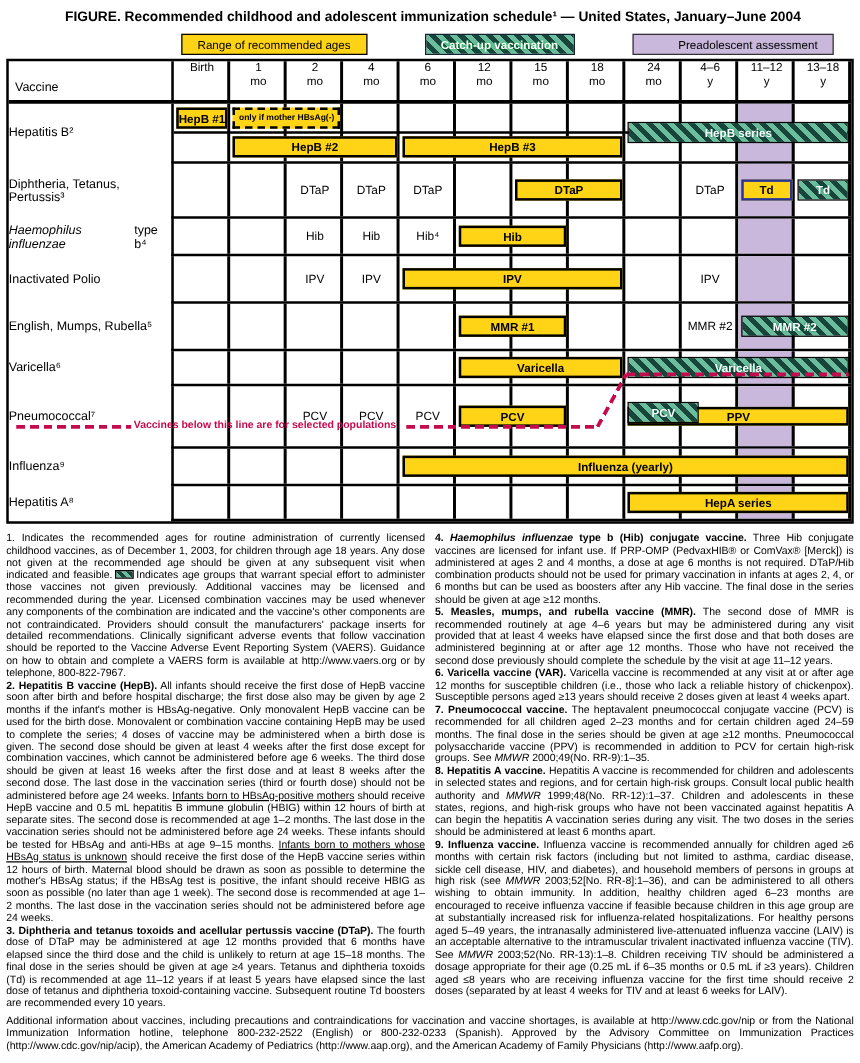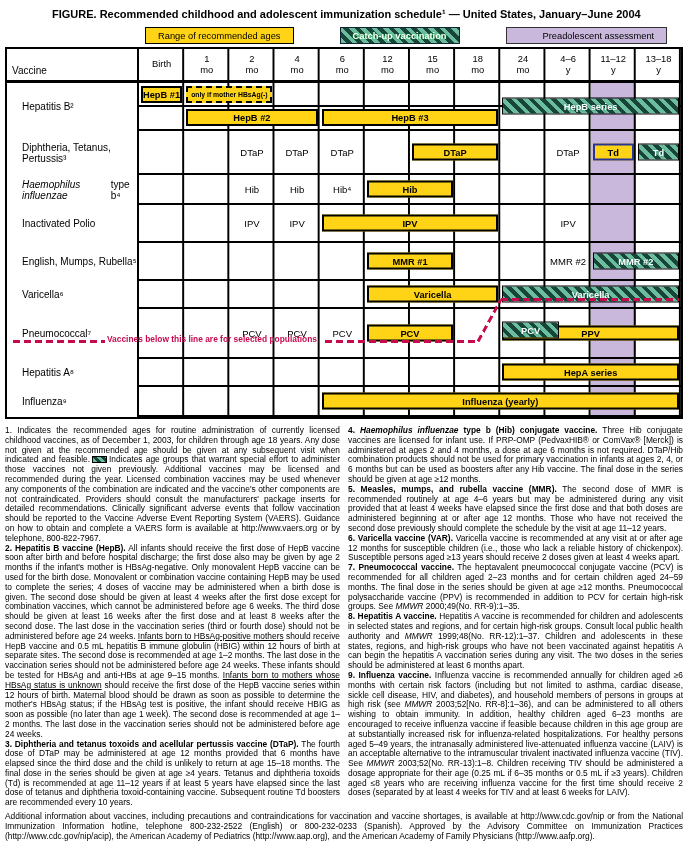--- a/index.html
+++ b/index.html
@@ -19,23 +19,23 @@
   .lg-yellow{background:var(--yellow); border:1.5px solid #000;}
   .lg-hatch{background:repeating-linear-gradient(45deg,var(--teal) 0 4px,var(--stripe) 4px 8px); color:#fff; font-weight:bold; border:1px solid #123; text-shadow:0 0 2px #0a3;}
   .lg-purple{background:var(--purple); border:1px solid #333;padding-left:36px;}
   
   .table-wrap{position:relative; width:678px; border:2.5px solid #000; background:#fff;}
   .hrow{display:flex; height:34px; border-bottom:3px solid #000;}
   .hcorner{width:130px; flex:none; display:flex; align-items:flex-end; padding:0 0 4px 5px; font-size:10px;}
   .hages{flex:1; display:flex; border-left:2px solid #000;
     background-image:linear-gradient(to left,#000 2px,transparent 2px);
     background-size:8.3333% 100%; background-repeat:repeat-x;}
-  .hcell{flex:1; display:flex; flex-direction:column; align-items:center; justify-content:center; font-size:9.4px; line-height:10.5px; text-align:center;}
+  .hcell{flex:1; display:flex; flex-direction:column; align-items:center; font-size:9.4px; line-height:10.5px; text-align:center;}
   .vrow{display:flex;}
-  .vlabel{width:130px; flex:none; display:flex; align-items:center; padding-left:15px; font-size:10px; line-height:11.5px;}
+  .vlabel{width:130px; flex:none; display:flex; align-items:center; padding-left:0; font-size:10px; line-height:11.5px;}
   .age-area{flex:1; position:relative; border-left:2px solid #000; border-bottom:2px solid #000;
     background-image:
       linear-gradient(to left,#000 2px,transparent 2px),
       linear-gradient(var(--purple),var(--purple));
     background-size:8.3333% 100%, 8.3333% 100%;
     background-position:0 0, 90.909% 0;
     background-repeat:repeat-x, no-repeat;}
   .vrow:last-child .age-area{border-bottom:none;}
   .r-hepb{height:48px;} .r-dtap{height:44px;} .r-hib{height:30px;} .r-ipv{height:38px;}
   .r-mmr{height:38px;} .r-var{height:28px;} .r-pcv{height:50px;} .r-hepa{height:28px;} .r-flu{height:30px;}
@@ -223,35 +223,35 @@
     <div class="age-area">
       <div class="txt" style="--s:2">PCV</div>
       <div class="txt" style="--s:3">PCV</div>
       <div class="txt" style="--s:4">PCV</div>
       <div class="bar" style="--s:5;--w:2">PCV</div>
       <div class="bar ppv-bar" style="--s:8;--w:4">PPV</div>
       <div class="bar hatch pcv-hatch" style="--s:8;--w:2">PCV</div>
     </div>
   </div>
 
+  <div class="vrow r-flu">
+    <div class="vlabel">
+        <span>Influenza⁹</span>
+      </div>
+    <div class="age-area">
+      <div class="bar" style="--s:4;--w:8">Influenza (yearly)</div>
+    </div>
+  </div>
+
   <div class="vrow r-hepa">
     <div class="vlabel">
         <span>Hepatitis A⁸</span>
       </div>
     <div class="age-area">
       <div class="bar" style="--s:8;--w:4">HepA series</div>
-    </div>
-  </div>
-
-  <div class="vrow r-flu">
-    <div class="vlabel">
-        <span>Influenza⁹</span>
-      </div>
-    <div class="age-area">
-      <div class="bar" style="--s:4;--w:8">Influenza (yearly)</div>
     </div>
   </div>
 
   <div class="redseg" style="left:6px; top:291px; width:92px;"></div>
   <div class="red-label" style="left:100px; top:285px;">Vaccines below this line are for selected populations</div>
   <div class="redseg" style="left:318px; top:291px; width:154px;"></div>
   <div class="redseg diag" style="left:471px; top:291px; width:48px;"></div>
   <div class="redseg" style="left:494px; top:249px; width:178px;"></div>
 </div>
 

